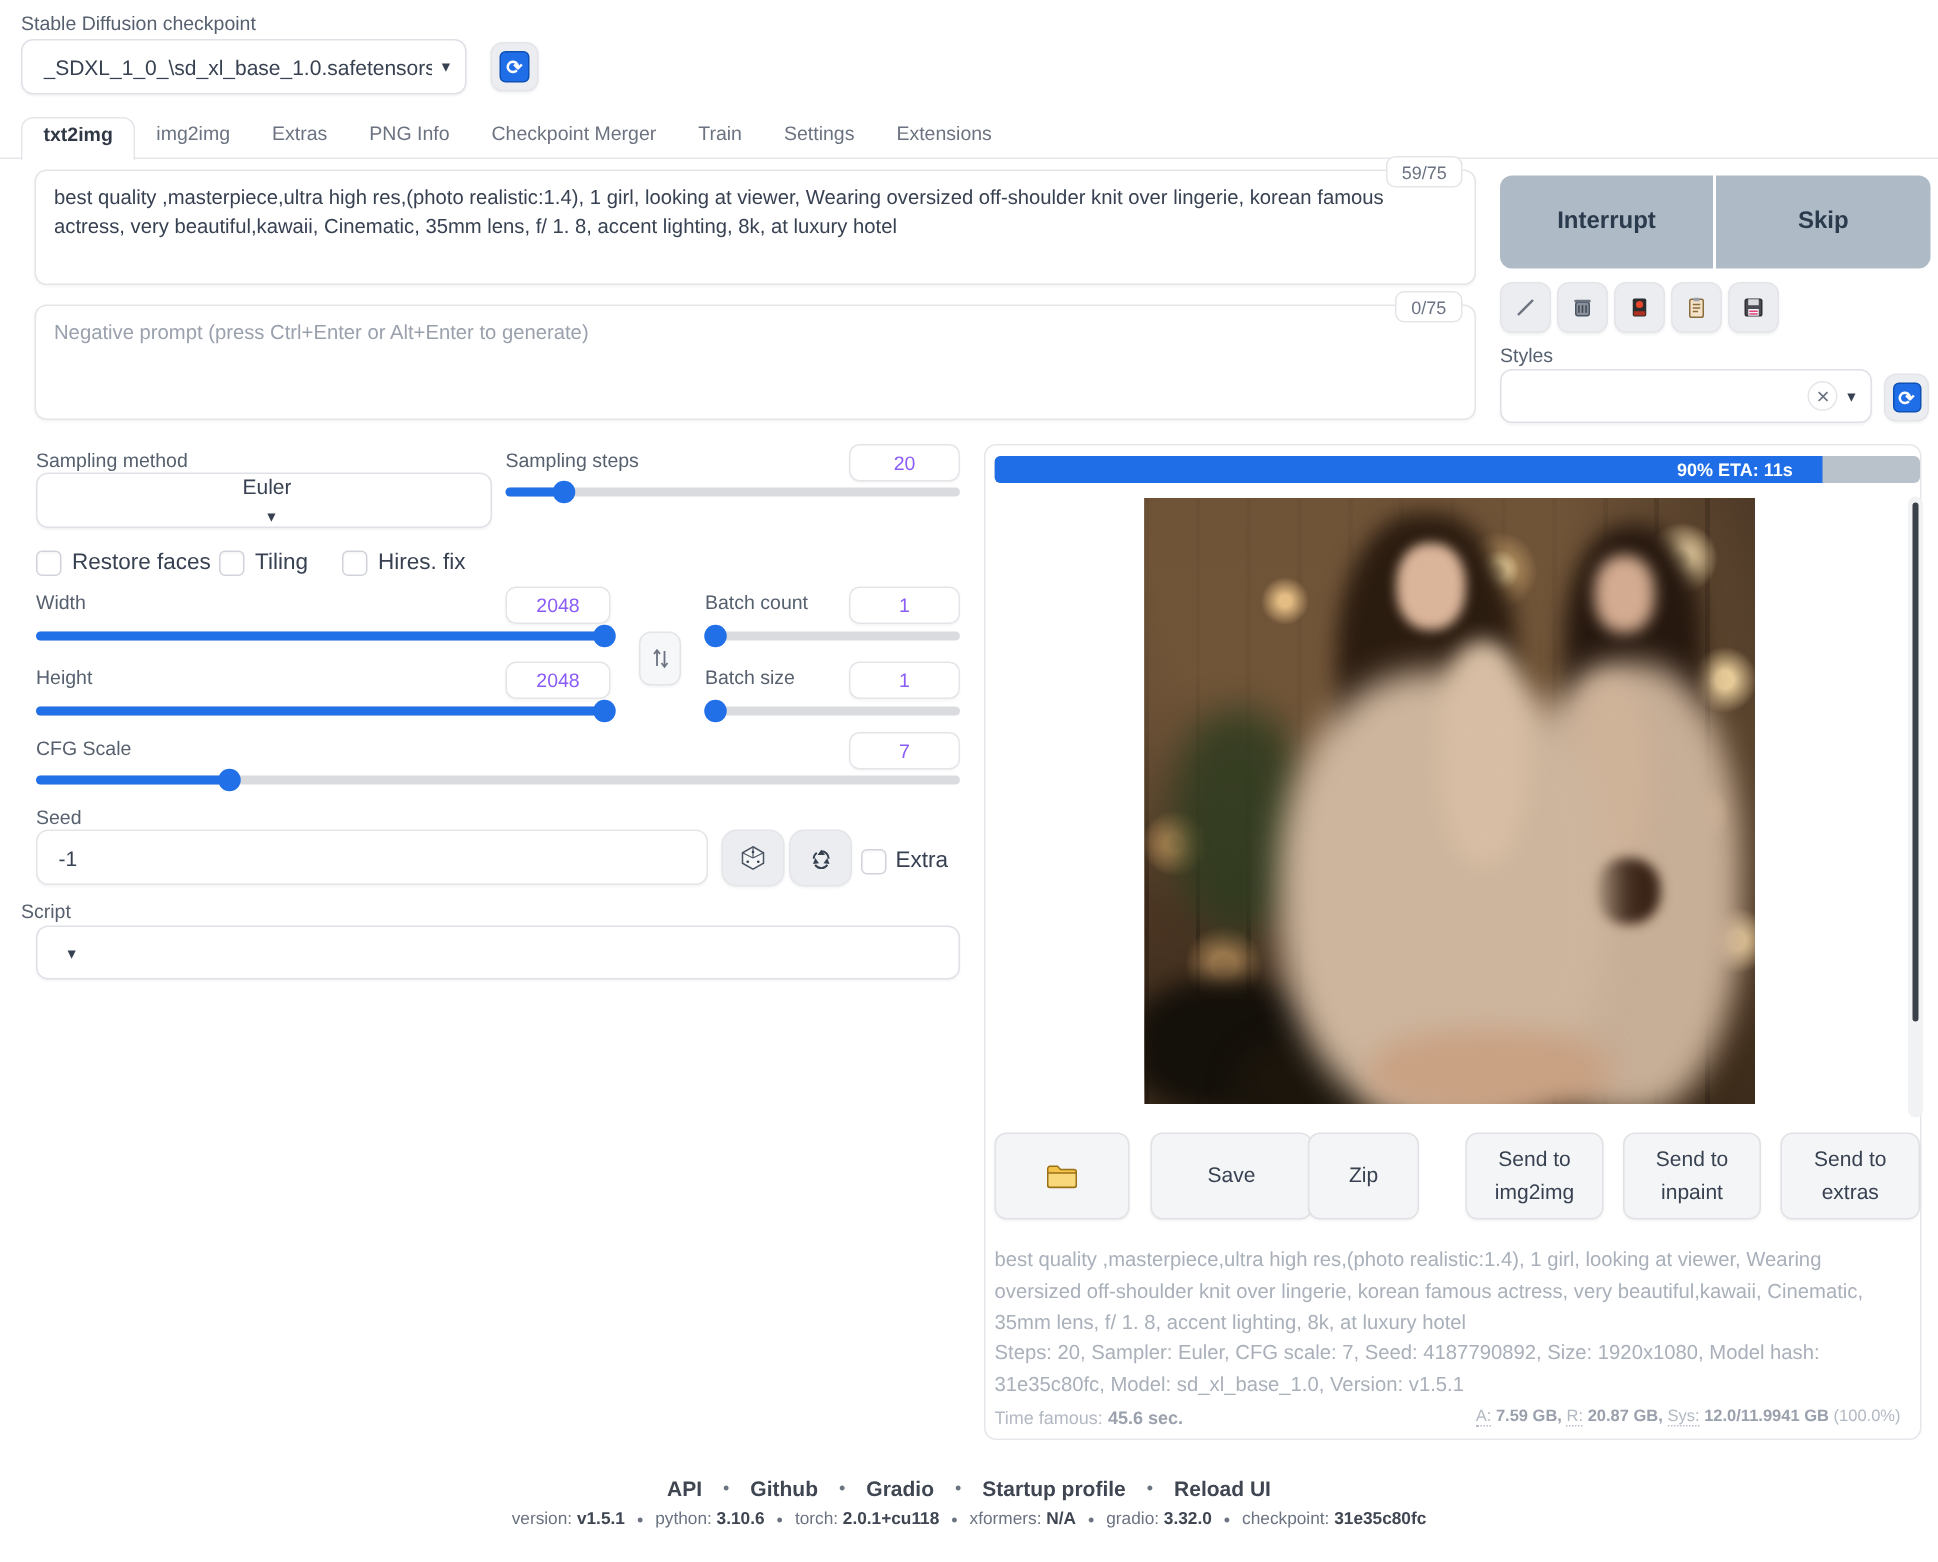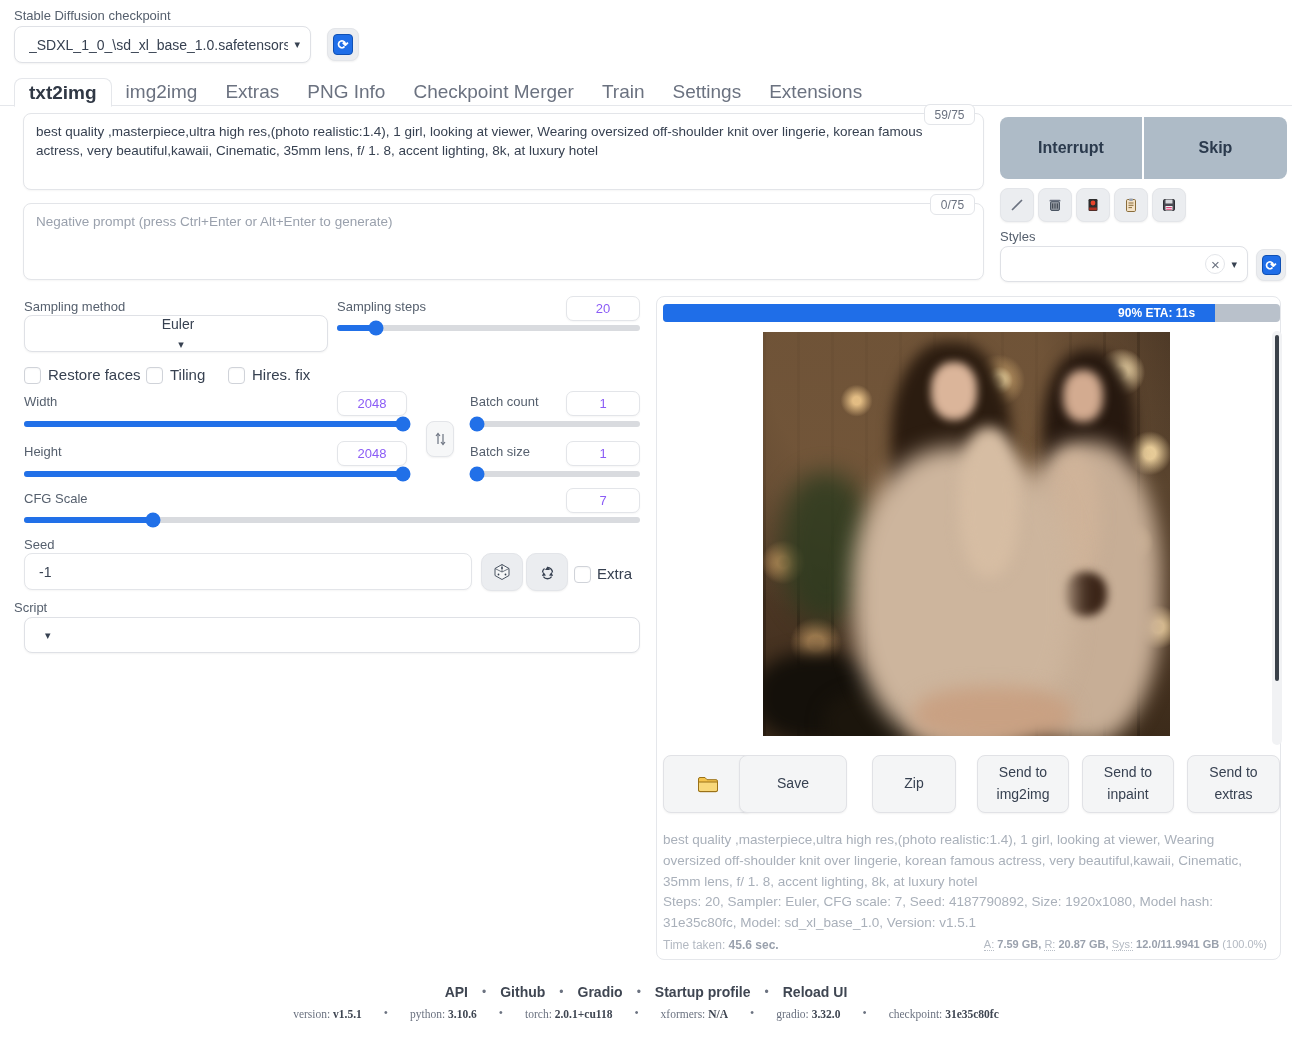--- a/index.html
+++ b/index.html
@@ -24,21 +24,21 @@
     box-shadow:0 1px 2px rgba(0,0,0,.06);
     display:flex; align-items:center; justify-content:center; cursor:pointer;
   }
   .blue-sq {
     width:20px; height:21px; background:#1f6ee8; border:1px solid #0f50b4; border-radius:4px;
     color:#fff; font-size:13px; display:flex; align-items:center; justify-content:center; font-weight:bold;
   }
 
   
   .tabbar { left:0; top:78px; width:1292px; height:28px; border-bottom:1px solid #e5e7eb; display:flex; padding-left:14px; }
-  .tab { font-size:19px; color:#6b7280; padding:3px 14px 0; cursor:pointer; white-space:nowrap; }
+  .tab { font-size:13px; color:#6b7280; padding:3px 14px 0; cursor:pointer; white-space:nowrap; }
   .tab.active {
     background:#fff; border:1px solid #e5e7eb; border-bottom:1px solid #fff;
     border-radius:8px 8px 0 0; color:#303845; font-weight:700; height:29px;
   }
 
   
   textarea.prompt-box {
     position:absolute; resize:none; border:1px solid #e3e5e9; border-radius:8px;
     box-shadow:0 1px 2px rgba(0,0,0,.04); padding:9px 12px; font-size:13.5px; line-height:1.38;
     color:#374151; font-family:"Liberation Sans", sans-serif; outline:none; width:961px; height:77px; left:23px;
@@ -108,21 +108,21 @@
   }
 
   .info-text { position:absolute; left:663px; width:604px; font-size:13.5px; line-height:1.55; color:#a9b0ba; }
   .mem-label { border-bottom:1px dotted #b9bfc8; }
   .bold-ish { font-weight:700; color:#9aa1ad; }
 
   
   .footer-links { left:0; top:984px; width:1292px; display:flex; justify-content:center; gap:14px; align-items:center; }
   .footer-links .flink { font-size:14px; font-weight:700; color:#3f4652; cursor:pointer; }
   .fsep { color:#6b7280; font-size:12px; }
-  .footer-ver { left:0; top:1006px; width:1292px; display:flex; justify-content:center; gap:22px; align-items:center; font-size:11.5px; color:#6b7280;font-family:Liberation Serif, serif; }
+  .footer-ver { left:0; top:1006px; width:1292px; display:flex; justify-content:center; gap:8px; align-items:center; font-size:11.5px; color:#6b7280; }
   .footer-ver b { color:#3f4652; }
 
   svg { display:block; }
 </style>
 </head>
 <body>
 
 <div id="app">
 
   <div class="abs label" style="left:14px; top:8px;">Stable Diffusion checkpoint</div>
@@ -327,36 +327,36 @@
 
   <div class="abs gal-scroll-track"></div>
   <div class="abs gal-scroll-thumb"></div>
 
   <div class="gal-btn" style="left:663px; width:90px;">
     <svg width="22" height="18" viewBox="0 0 22 18">
       <path d="M1.5 4 a1.5 1.5 0 0 1 1.5 -1.5 h5 l2 2.2 h9 a1.5 1.5 0 0 1 1.5 1.5 v9 a1.5 1.5 0 0 1 -1.5 1.5 h-16 a1.5 1.5 0 0 1 -1.5 -1.5 Z" fill="#f4c34c" stroke="#9a7117"></path>
       <path d="M1.5 7 h19 v8 a1.5 1.5 0 0 1 -1.5 1.5 h-16 a1.5 1.5 0 0 1 -1.5 -1.5 Z" fill="#f8d87a" stroke="#9a7117"></path>
     </svg>
   </div>
-  <div class="gal-btn" style="left:739px; width:108px;">Save</div>
-  <div class="gal-btn" style="left:872px; width:84px;">Zip</div>
+  <div class="gal-btn" style="left:767px; width:108px;">Save</div>
+  <div class="gal-btn" style="left:872px; width:74px;">Zip</div>
   <div class="gal-btn" style="left:977px; width:92px;">
     <span><span>Send to</span><br><span>img2img</span></span>
   </div>
   <div class="gal-btn" style="left:1082px; width:92px;">
     <span><span>Send to</span><br><span>inpaint</span></span>
   </div>
   <div class="gal-btn" style="left:1187px; width:93px;">
     <span><span>Send to</span><br><span>extras</span></span>
   </div>
 
   <div class="info-text" style="top:830px;">best quality ,masterpiece,ultra high res,(photo realistic:1.4), 1 girl, looking at viewer, Wearing oversized off-shoulder knit over lingerie, korean famous actress, very beautiful,kawaii, Cinematic, 35mm lens, f/ 1. 8, accent lighting, 8k, at luxury hotel</div>
   <div class="info-text" style="top:892px;">Steps: 20, Sampler: Euler, CFG scale: 7, Seed: 4187790892, Size: 1920x1080, Model hash: 31e35c80fc, Model: sd_xl_base_1.0, Version: v1.5.1</div>
   <div class="info-text" style="top:936px; font-size:12px; color:#b3b9c2;">
-    <span>Time taken:</span>
+    <span>Time famous:</span>
     <span class="bold-ish">45.6 sec.</span>
   </div>
   <div class="abs" style="left:663px; top:938px; width:604px; text-align:right; font-size:11px; color:#b3b9c2;">
     <span class="mem-label">A:</span>
     <span class="bold-ish">7.59 GB,</span>
     <span class="mem-label">R:</span>
     <span class="bold-ish">20.87 GB,</span>
     <span class="mem-label">Sys:</span>
     <span class="bold-ish">12.0/11.9941 GB</span>
     <span>(100.0%)</span>

